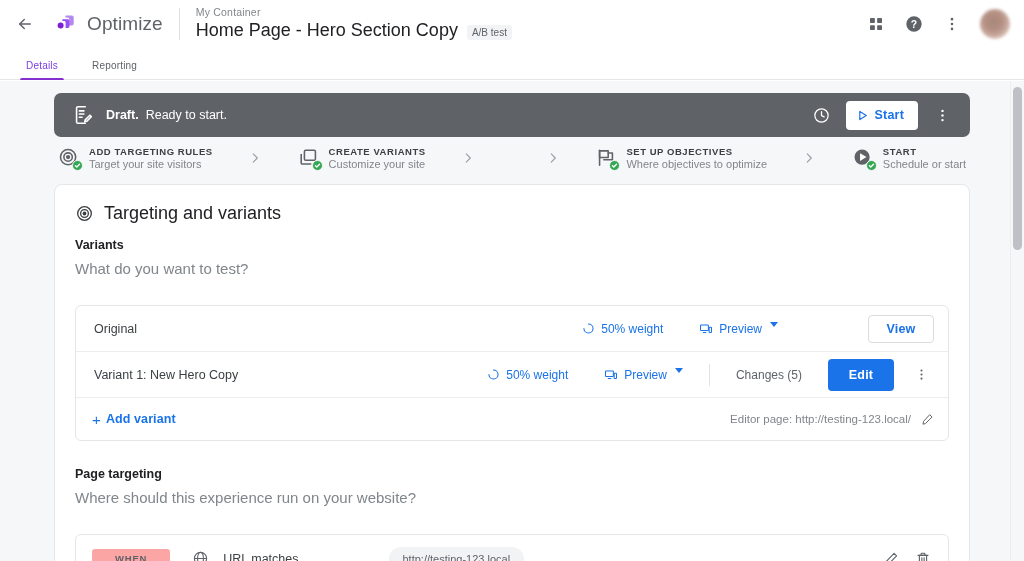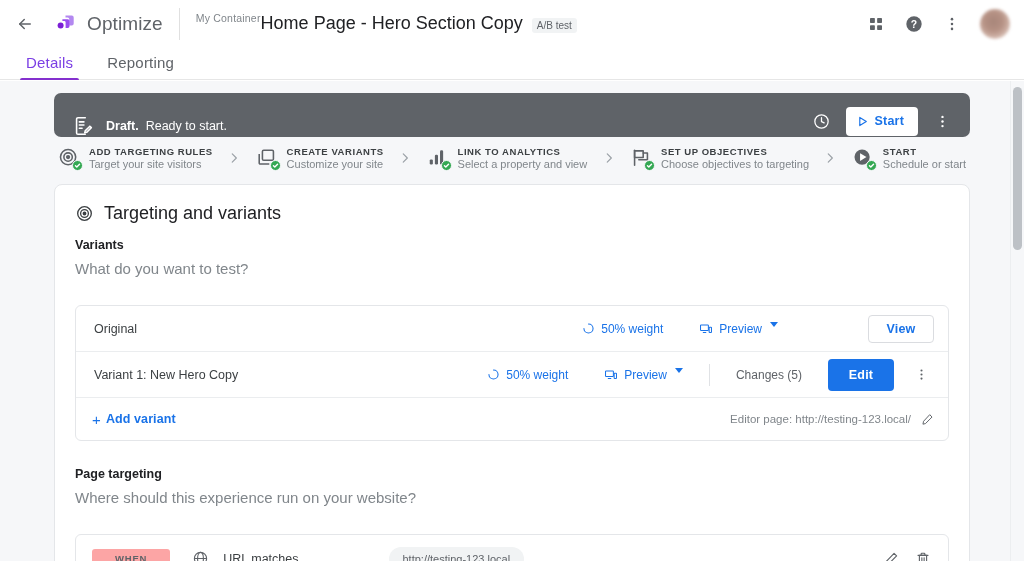--- a/index.html
+++ b/index.html
@@ -37,21 +37,21 @@
     font-size: 19px;
     color: #5f6368;
     letter-spacing: .1px;
     font-weight: 400;
     white-space: nowrap;
   }
   .title-divider {
     width: 1px; height: 32px; background: #e0e0e0;
     margin-right: 16px;
   }
-  .title-block { display: flex; justify-content: center; }
+  .title-block { display: flex; flex-direction: column; justify-content: center; }
   .container-name {
     font-size: 10.5px; color: #80868b; line-height: 13px; letter-spacing: .2px;
   }
   .title-row { display: flex; align-items: baseline; gap: 9px; }
   .exp-title {
     font-size: 18px; color: #202124; line-height: 23px; white-space: nowrap;
   }
   .ab-badge {
     font-size: 10px; color: #5f6368; background: #f1f3f4;
     padding: 2px 5px; border-radius: 3px; white-space: nowrap;
@@ -75,21 +75,21 @@
 
   
   .tabbar {
     height: 33px;
     display: flex; align-items: flex-end;
     padding-left: 16px;
     border-bottom: 1px solid #e6e6e6;
     background: #fff;
   }
   .tab {
-    font-size: 15px;
+    font-size: 10px;
     color: #5f6368;
     padding: 0 10px 8px 10px;
     margin-right: 14px;
     cursor: pointer;
     position: relative;
     letter-spacing: .2px;
   }
   .tab.active { color: #7b3fe4; font-weight: 500; }
   .tab.active::after {
     content: ""; position: absolute; left: 4px; right: 4px; bottom: -1px;
@@ -108,21 +108,21 @@
     margin: 0 auto;
     padding-top: 12px;
   }
 
   
   .status-bar {
     background: #5f6368;
     border-radius: 7px;
     height: 44px;
     display: flex;
-    align-items: flex-end;
+    align-items: center;
     padding: 0 12px 0 18px;
     color: #fff;
   }
   .status-left { display: flex; align-items: center; gap: 12px; }
   .status-text { font-size: 12.5px; display: flex; gap: 7px; }
   .status-text b { font-weight: 600; }
   .status-text span { font-weight: 400; }
   .status-right { margin-left: auto; display: flex; align-items: center; gap: 8px; }
   .status-icon-btn {
     width: 32px; height: 32px; border-radius: 50%;
@@ -443,38 +443,20 @@
           <span class="step-sub">Customize your site</span>
         </span>
       </div>
 
       <div class="step-sep">
         <svg width="14" height="14" viewBox="0 0 24 24" fill="none" stroke="currentColor" stroke-width="2" stroke-linecap="round" stroke-linejoin="round">
             <polyline points="9 5 16 12 9 19"></polyline>
           </svg>
       </div>
 
-      <div class="step">
-        <span class="step-icon">
-          <svg width="22" height="22" viewBox="0 0 24 24" fill="#5f6368">
-            <rect x="3" y="13.5" width="3.4" height="5.5" rx="1.3"></rect>
-            <rect x="8.6" y="8.5" width="3.4" height="10.5" rx="1.3"></rect>
-            <rect x="14.2" y="3.5" width="3.4" height="15.5" rx="1.4"></rect>
-          </svg>
-          <span class="step-check">
-            <svg width="7" height="7" viewBox="0 0 12 12" fill="none" stroke="#fff" stroke-width="2.4" stroke-linecap="round" stroke-linejoin="round">
-                <polyline points="2.5,6.3 4.8,8.6 9.5,3.7"></polyline>
-              </svg>
-          </span>
-        </span>
-        <span class="step-label">
-          <span class="step-title">LINK TO ANALYTICS</span>
-          <span class="step-sub">Select a property and view</span>
-        </span>
-      </div>
 
       <div class="step-sep">
         <svg width="14" height="14" viewBox="0 0 24 24" fill="none" stroke="currentColor" stroke-width="2" stroke-linecap="round" stroke-linejoin="round">
             <polyline points="9 5 16 12 9 19"></polyline>
           </svg>
       </div>
 
       <div class="step">
         <span class="step-icon">
           <svg width="22" height="22" viewBox="0 0 24 24" fill="none" stroke="#5f6368" stroke-width="1.7" stroke-linecap="round" stroke-linejoin="round">
@@ -483,21 +465,21 @@
               <path d="M14.4 6.6h4.6v7.3h-9.4"></path>
           </svg>
           <span class="step-check">
             <svg width="7" height="7" viewBox="0 0 12 12" fill="none" stroke="#fff" stroke-width="2.4" stroke-linecap="round" stroke-linejoin="round">
                 <polyline points="2.5,6.3 4.8,8.6 9.5,3.7"></polyline>
               </svg>
           </span>
         </span>
         <span class="step-label">
           <span class="step-title">SET UP OBJECTIVES</span>
-          <span class="step-sub">Choose objectives to targeting</span>
+          <span class="step-sub">Where objectives to optimize</span>
         </span>
       </div>
 
       <div class="step-sep">
         <svg width="14" height="14" viewBox="0 0 24 24" fill="none" stroke="currentColor" stroke-width="2" stroke-linecap="round" stroke-linejoin="round">
             <polyline points="9 5 16 12 9 19"></polyline>
           </svg>
       </div>
 
       <div class="step">

